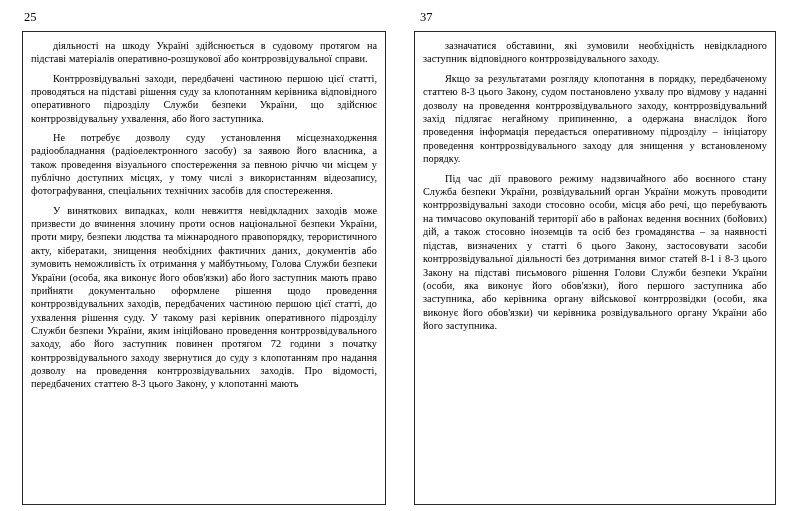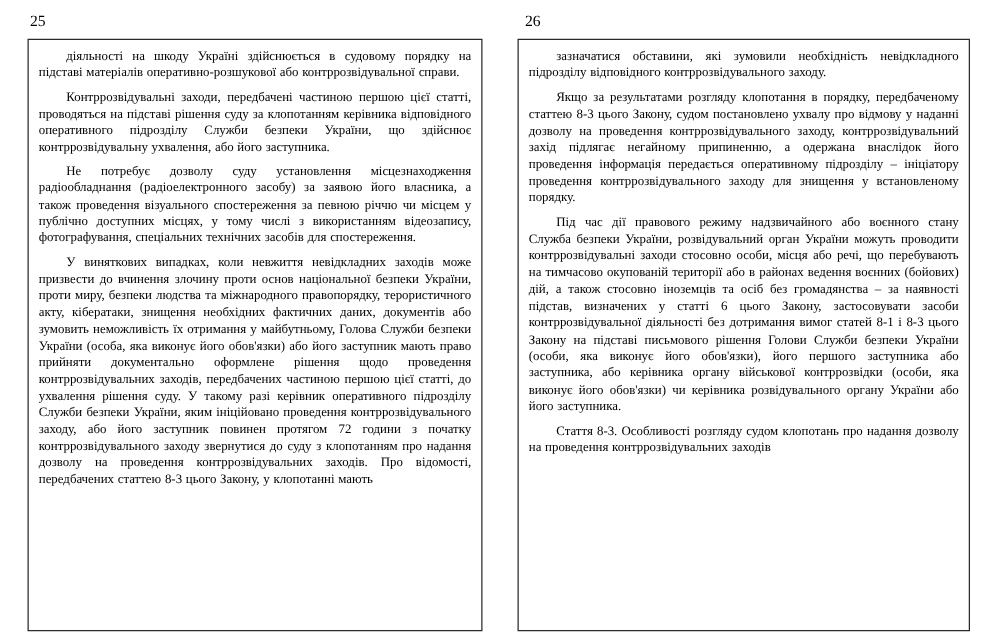--- a/index.html
+++ b/index.html
@@ -89,32 +89,31 @@
 </style>
 </head>
 <body>
 
 <div class="page">
   <div class="spread">
 
     <div class="sheet left">
       <div class="folio left-folio">25</div>
       <div class="textframe">
-        <p class="para">діяльності на шкоду Україні здійснюється в судовому порядку на підставі матеріалів оперативно-розшукової або контррозвідувальної справи.</p>
+        <p class="para">діяльності на шкоду Україні здійснюється в судовому протягом на підставі матеріалів оперативно-розшукової або контррозвідувальної справи.</p>
         <p class="para gap">Контррозвідувальні заходи, передбачені частиною першою цієї статті, проводяться на підставі рішення суду за клопотанням керівника відповідного оперативного підрозділу Служби безпеки України, що здійснює контррозвідувальну ухвалення, або його заступника.</p>
         <p class="para gap">Не потребує дозволу суду установлення місцезнаходження радіообладнання (радіоелектронного засобу) за заявою його власника, а також проведення візуального спостереження за певною річчю чи місцем у публічно доступних місцях, у тому числі з використанням відеозапису, фотографування, спеціальних технічних засобів для спостереження.</p>
         <p class="para gap">У виняткових випадках, коли невжиття невідкладних заходів може призвести до вчинення злочину проти основ національної безпеки України, проти миру, безпеки людства та міжнародного правопорядку, терористичного акту, кібератаки, знищення необхідних фактичних даних, документів або зумовить неможливість їх отримання у майбутньому, Голова Служби безпеки України (особа, яка виконує його обов'язки) або його заступник мають право прийняти документально оформлене рішення щодо проведення контррозвідувальних заходів, передбачених частиною першою цієї статті, до ухвалення рішення суду. У такому разі керівник оперативного підрозділу Служби безпеки України, яким ініційовано проведення контррозвідувального заходу, або його заступник повинен протягом 72 години з початку контррозвідувального заходу звернутися до суду з клопотанням про надання дозволу на проведення контррозвідувальних заходів. Про відомості, передбачених статтею 8-3 цього Закону, у клопотанні мають</p>
       </div>
     </div>
 
     <div class="sheet right">
-      <div class="folio right-folio">26</div>
+      <div class="folio right-folio">37</div>
       <div class="textframe">
-        <p class="para">зазначатися обставини, які зумовили необхідність невідкладного підрозділу відповідного контррозвідувального заходу.</p>
+        <p class="para">зазначатися обставини, які зумовили необхідність невідкладного заступник відповідного контррозвідувального заходу.</p>
         <p class="para gap">Якщо за результатами розгляду клопотання в порядку, передбаченому статтею 8-3 цього Закону, судом постановлено ухвалу про відмову у наданні дозволу на проведення контррозвідувального заходу, контррозвідувальний захід підлягає негайному припиненню, а одержана внаслідок його проведення інформація передається оперативному підрозділу – ініціатору проведення контррозвідувального заходу для знищення у встановленому порядку.</p>
         <p class="para gap">Під час дії правового режиму надзвичайного або воєнного стану Служба безпеки України, розвідувальний орган України можуть проводити контррозвідувальні заходи стосовно особи, місця або речі, що перебувають на тимчасово окупованій території або в районах ведення воєнних (бойових) дій, а також стосовно іноземців та осіб без громадянства – за наявності підстав, визначених у статті 6 цього Закону, застосовувати засоби контррозвідувальної діяльності без дотримання вимог статей 8-1 і 8-3 цього Закону на підставі письмового рішення Голови Служби безпеки України (особи, яка виконує його обов'язки), його першого заступника або заступника, або керівника органу військової контррозвідки (особи, яка виконує його обов'язки) чи керівника розвідувального органу України або його заступника.</p>
-        <p class="para gap">Стаття 8-3. Особливості розгляду судом клопотань про надання дозволу на проведення контррозвідувальних заходів</p>
       </div>
     </div>
 
   </div>
   <div class="gutter"></div>
 </div>
 
 </body></html>

